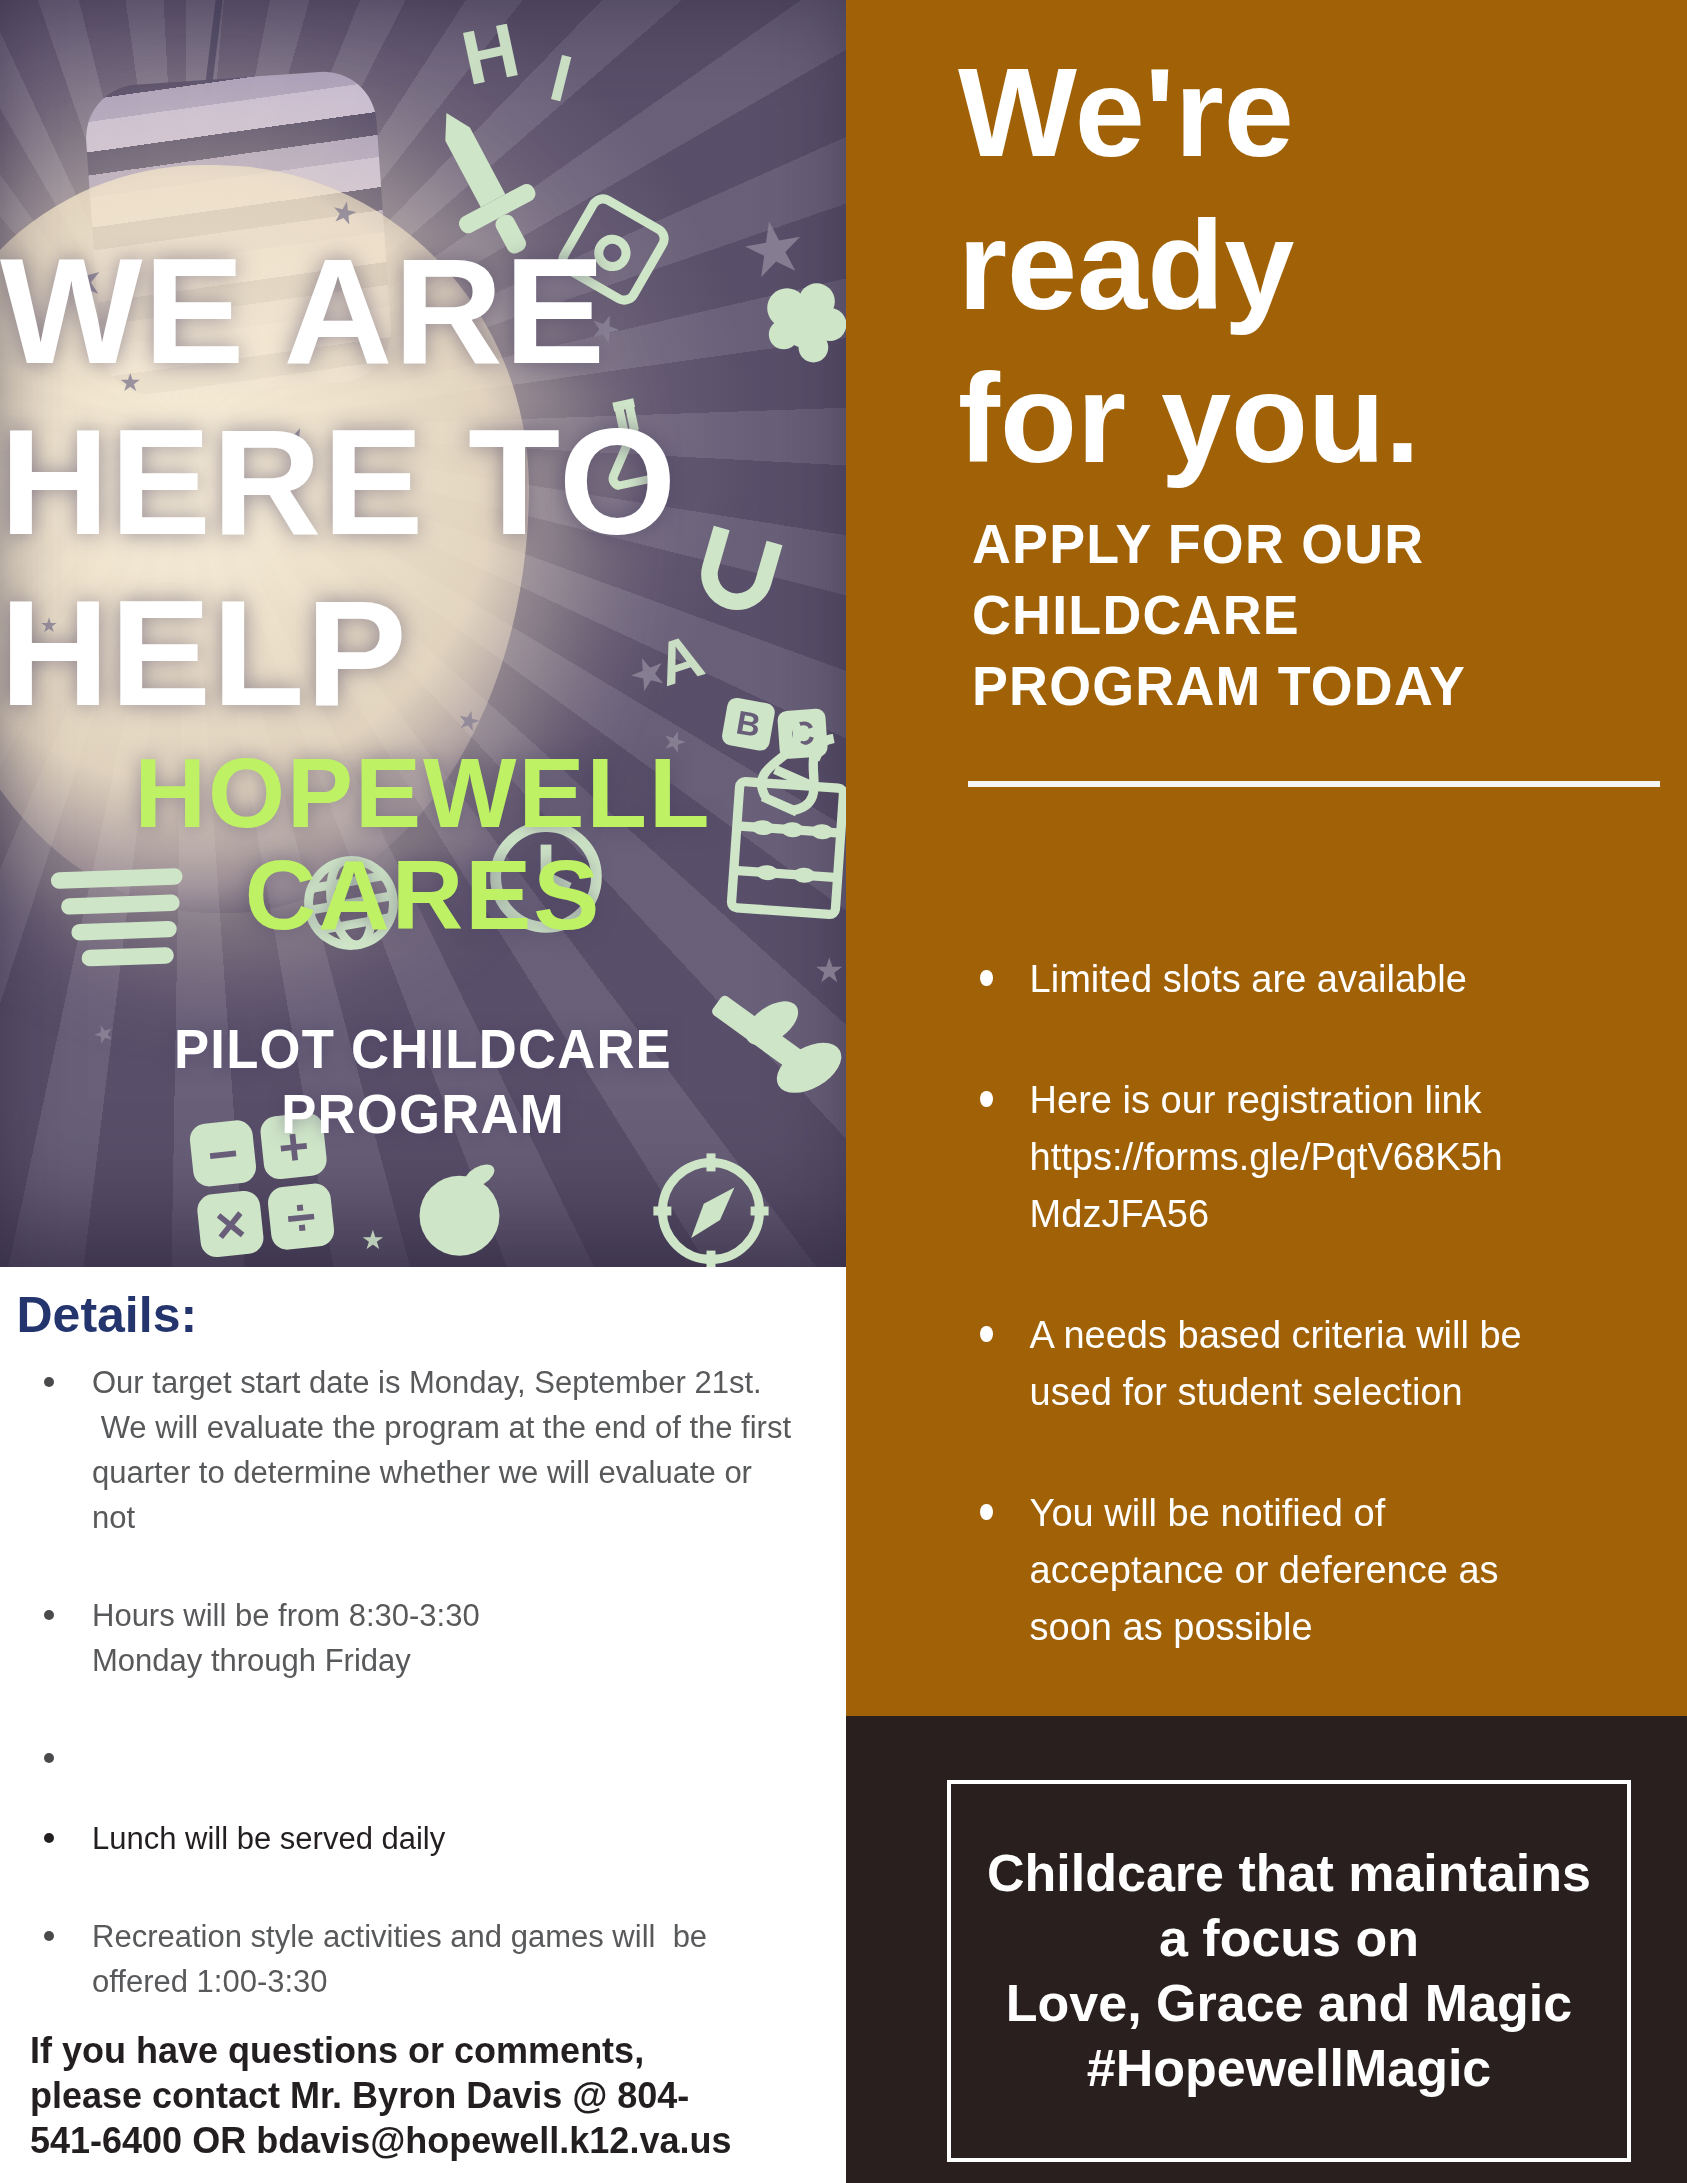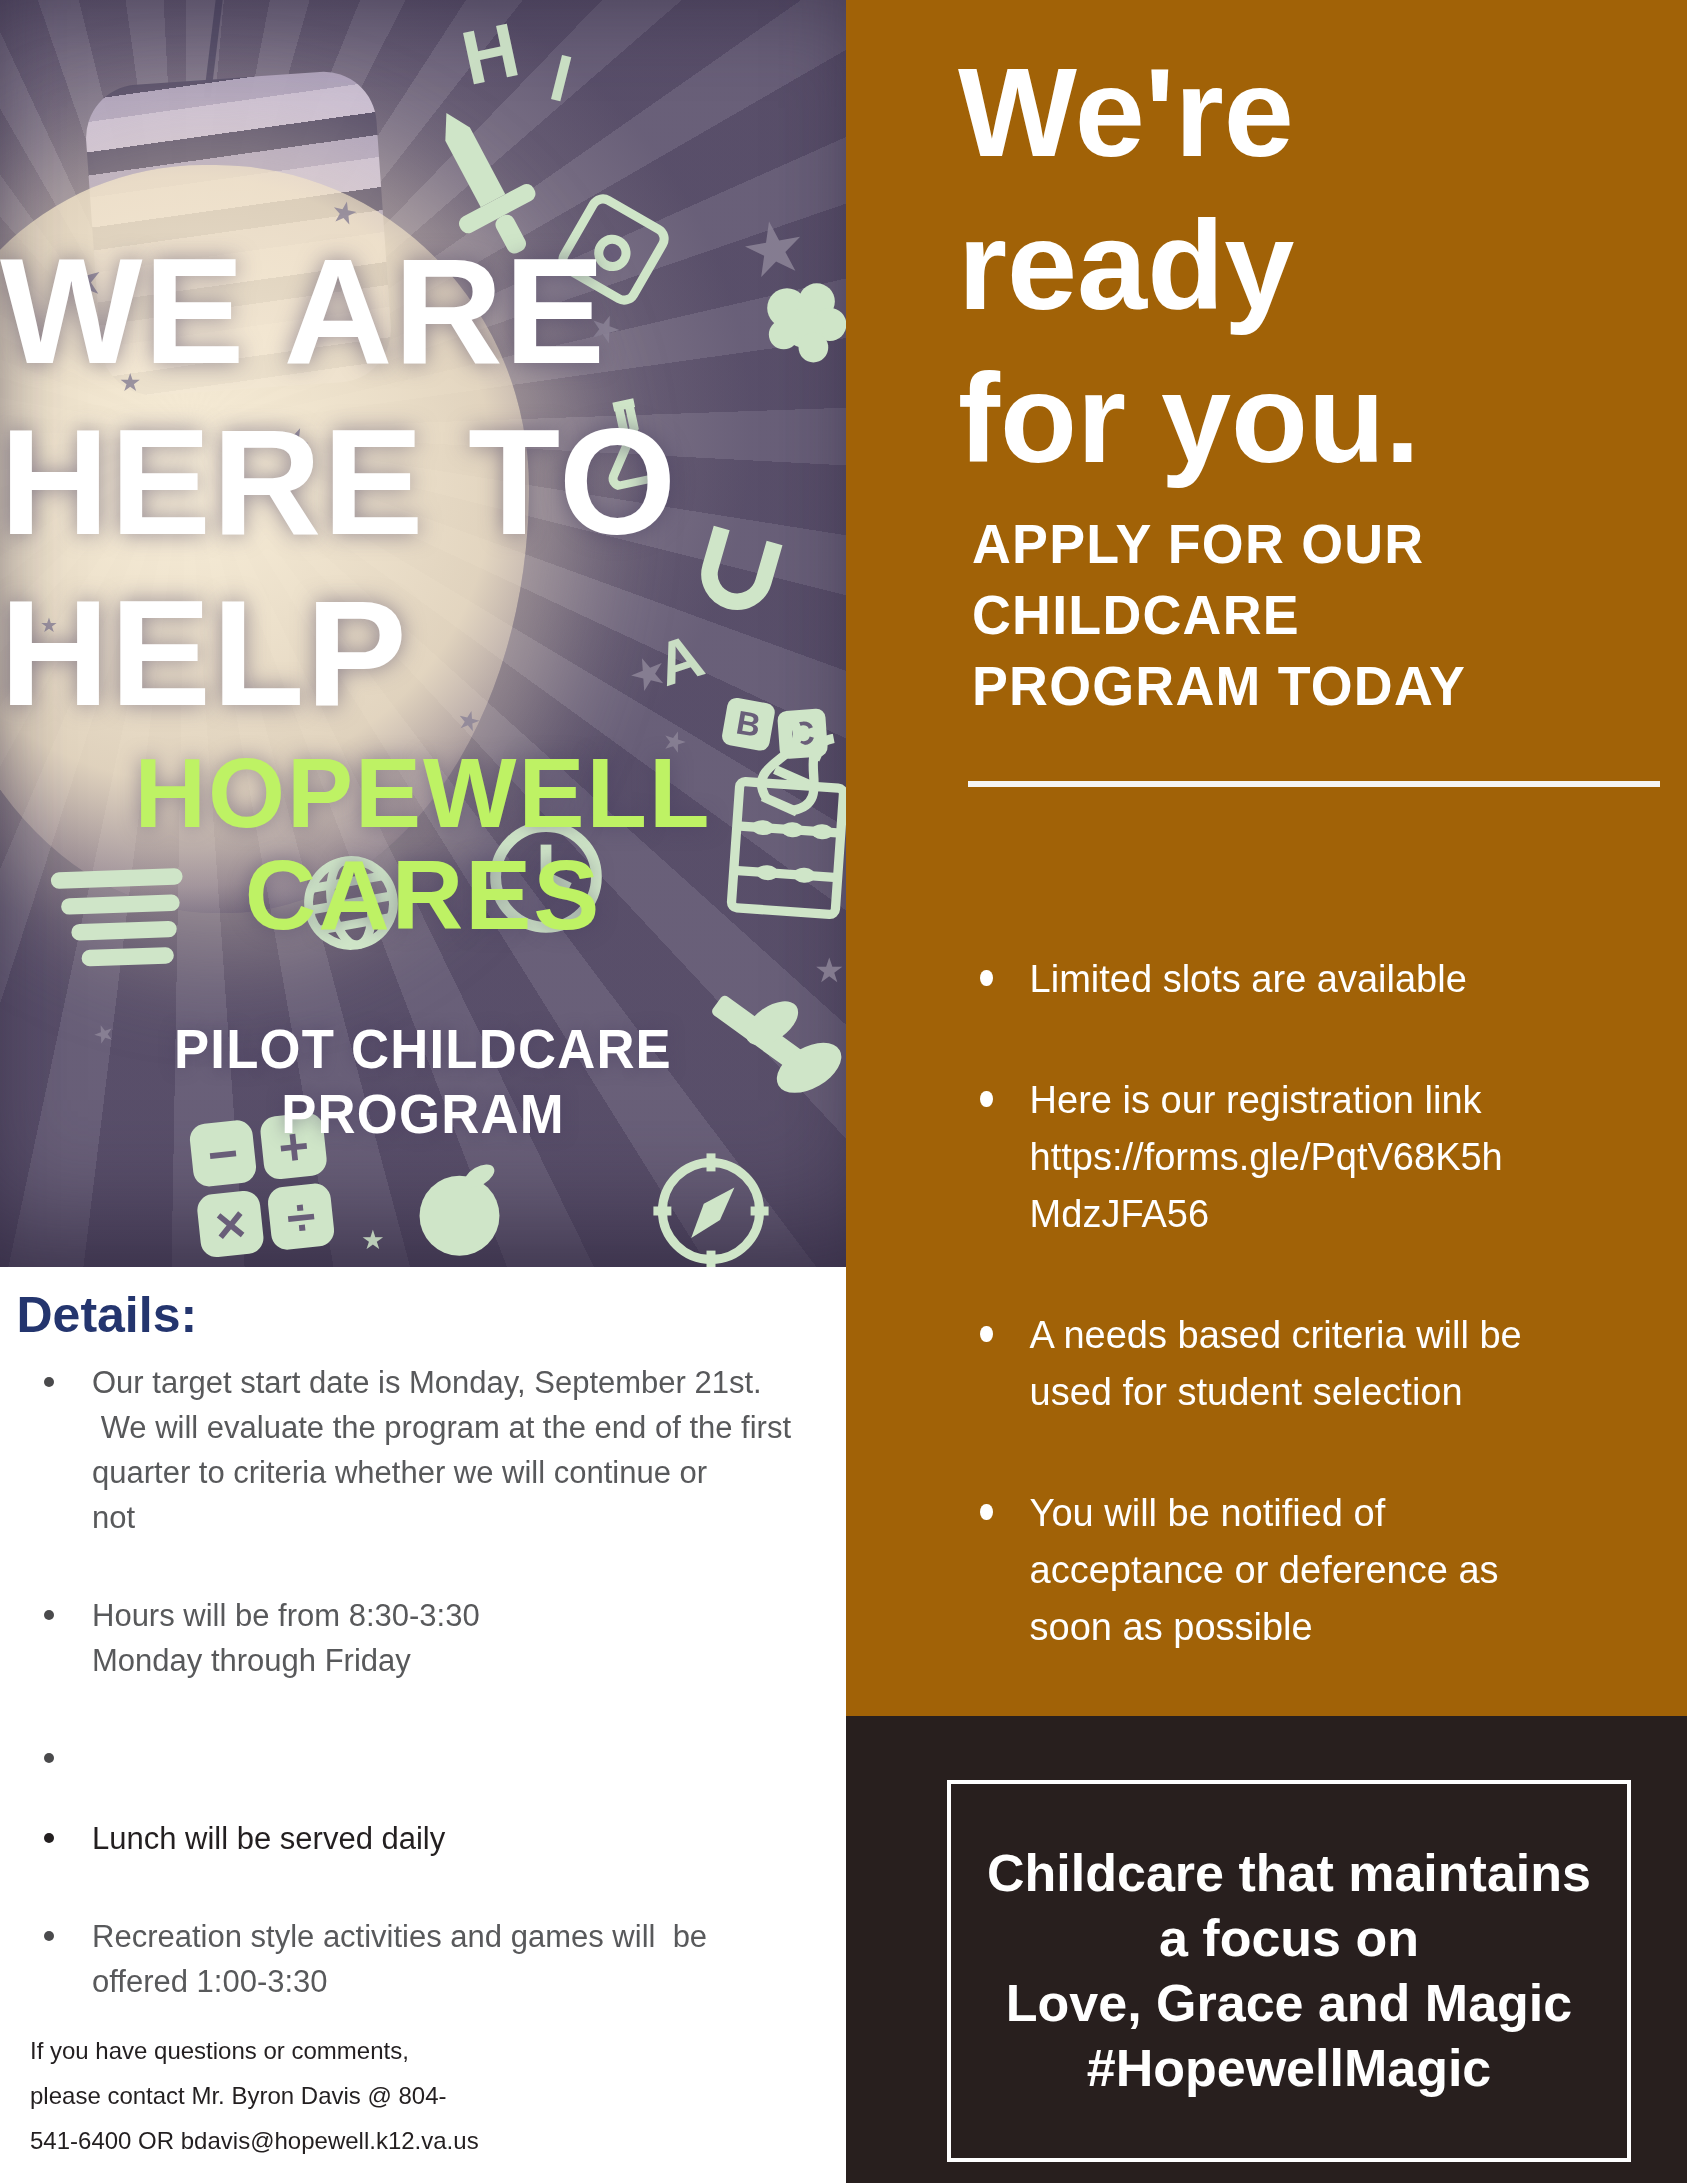--- a/index.html
+++ b/index.html
@@ -53,21 +53,21 @@
   
   .panel-details{position:absolute;left:0;top:1267px;width:846px;height:916px;background:#ffffff;}
   .details-heading{position:absolute;left:16.5px;top:18.5px;margin:0;color:#24356e;font-size:50px;font-weight:bold;}
   .details-list{position:absolute;left:36px;top:85px;width:794px;margin:8px;padding:0;list-style:none;}
   .details-list li{display:flex;gap:38px;margin-bottom:53px;color:#58595b;}
   .details-list .dot{flex:0 0 10px;width:10px;height:10px;border-radius:50%;background:#4a4a4c;margin-top:17px;}
   .dlines{font-size:31px;line-height:45px;}
   .dlines div{white-space:pre-wrap;}
   .details-list li.em{color:#231f20;}
   .details-list li.em .dot{background:#231f20;}
-  .contact{position:absolute;left:30px;top:761px;width:794px;color:#231f20;font-weight:normal;font-size:24px;line-height:45px;}
+  .contact{position:absolute;left:30px;top:761px;width:794px;color:#231f20;font-weight:bold;font-size:36px;line-height:45px;}
 
   
   .panel-right{position:absolute;left:846px;top:0;width:842px;height:1716px;background:#a16207;overflow:hidden;color:#ffffff;}
   .right-headline{position:absolute;left:112px;top:36px;margin:0;font-size:126px;line-height:153px;font-weight:bold;letter-spacing:0;}
   .apply{position:absolute;left:126px;top:508px;margin:0;font-size:56px;line-height:71px;font-weight:bold;letter-spacing:1.3px;transform:scaleX(0.96);transform-origin:left top;}
   .divider{position:absolute;left:122px;top:781px;width:692px;height:6px;background:#f5f5f5;}
   .right-bullets{position:absolute;left:134px;top:951px;width:668px;margin:0;padding:0;list-style:none;}
   .right-bullets li{display:flex;gap:37px;margin-bottom:64px;}
   .right-bullets .dot{flex:0 0 12.6px;width:12.6px;height:16.5px;border-radius:50%;background:#ffffff;margin-top:18.5px;}
   .rlines{font-size:38px;line-height:57px;font-weight:normal;}
@@ -256,21 +256,21 @@
   </section>
 
   <section class="panel-details">
     <h2 class="details-heading">Details:</h2>
     <ul class="details-list">
       <li>
         <span class="dot"></span>
         <div class="dlines">
           <div>Our target start date is Monday, September 21st.</div>
           <div> We will evaluate the program at the end of the first</div>
-          <div>quarter to criteria whether we will continue or</div>
+          <div>quarter to determine whether we will evaluate or</div>
           <div>not</div>
         </div>
       </li>
       <li>
         <span class="dot"></span>
         <div class="dlines">
           <div>Hours will be from 8:30-3:30</div>
           <div>Monday through Friday</div>
         </div>
       </li>

